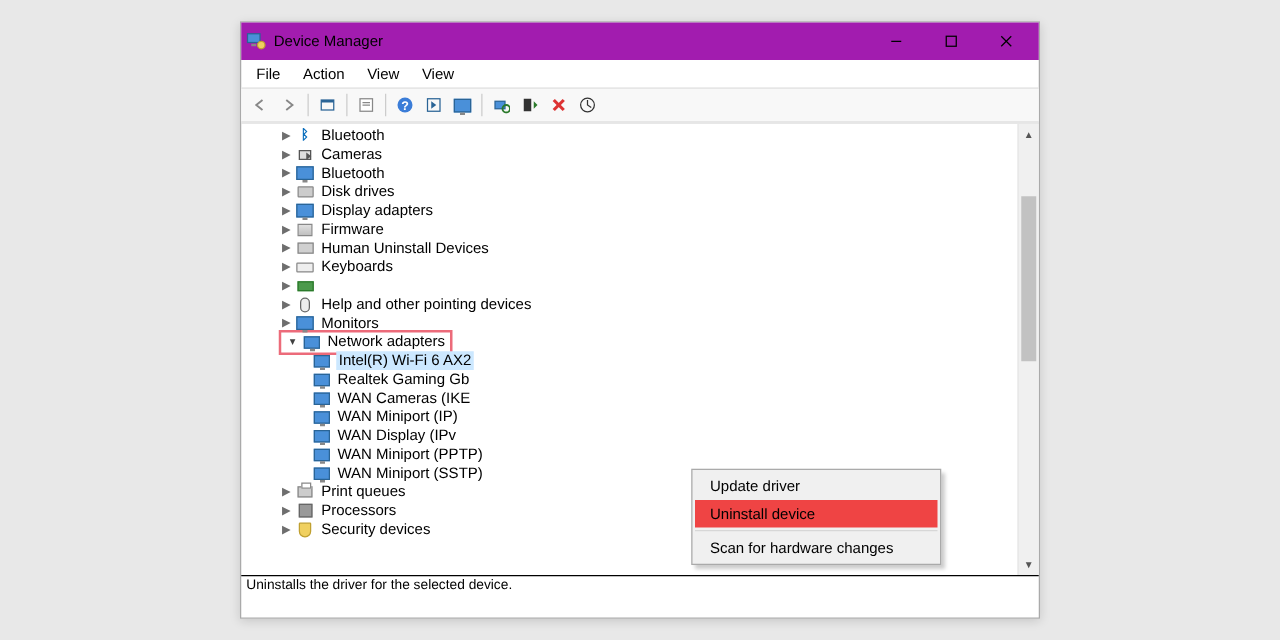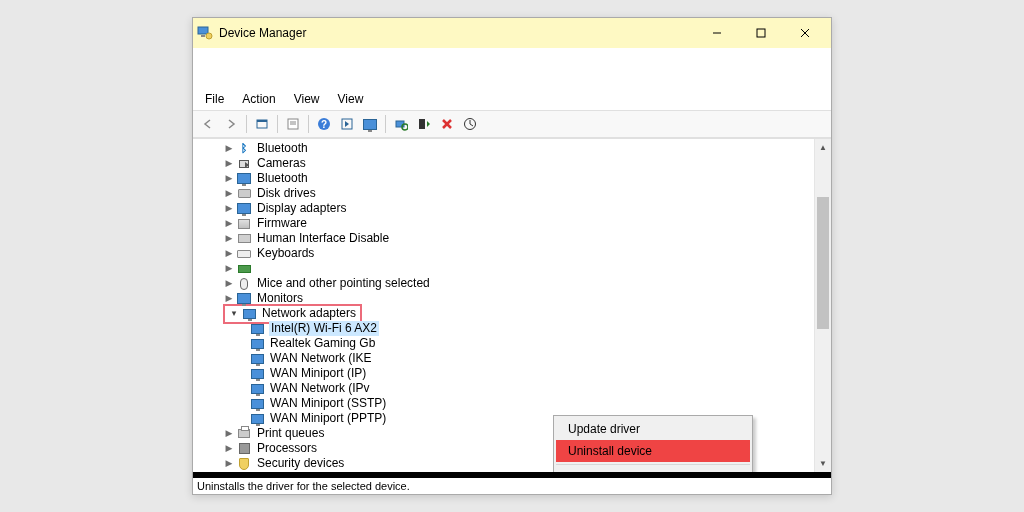--- a/index.html
+++ b/index.html
@@ -22,38 +22,37 @@
   border: 1px solid #aaa;
   box-shadow: 0 2px 8px rgba(0,0,0,0.15);
   display: flex;
   flex-direction: column;
 }
 .titlebar {
   height: 30px;
   display: flex;
   align-items: center;
   padding: 0 4px;
-  background: #fef9c3;
+  background: #a21caf;
 }
 .titlebar .app-icon {
   width: 16px; height: 16px; margin-right: 6px;
   display: inline-flex; align-items: center; justify-content: center;
 }
 .titlebar .title { font-size: 12px; }
 .titlebar .controls { margin-left: auto; display: flex; }
 .titlebar .controls .ctl {
   width: 44px; height: 28px; display: flex; align-items: center; justify-content: center;
   font-family: "Segoe MDL2 Assets", Arial; font-size: 10px;
 }
 .menubar {
   display: flex;
   gap: 2px;
   padding: 2px 4px;
   font-size: 12px;
-  margin-top: 40px;
 }
 .menubar .mi { padding: 2px 8px; }
 .toolbar {
   border-top: 1px solid #e0e0e0;
   border-bottom: 1px solid #e0e0e0;
   background: #f8f8f8;
   padding: 2px 4px;
   display: flex;
   align-items: center;
   gap: 1px;
@@ -128,26 +127,25 @@
 .context-menu .cmi {
   padding: 4px 12px;
 }
 .context-menu .cmi.hovered {
   background: #ef4444;
 }
 .context-menu .csep {
   height: 1px; background: #d7d7d7; margin: 2px 0;
 }
 .statusbar {
-  height: 22px;
-  border-top: 6px solid #000000;
+  height: 34px;
+  border-top: 1px solid #000000;
   font-size: 11px;
   padding: 1px 4px;
   display: flex;
-  align-items: center;
 }
 
 
 .ico-monitor { width:14px;height:11px;border:1px solid #2a6496;background:#4a90d9;position:relative; }
 .ico-monitor::after { content:"";position:absolute;left:4px;bottom:-3px;width:4px;height:2px;background:#888; }
 .ico-net { width:13px;height:10px;border:1px solid #2a6496;background:#4a90d9;position:relative; }
 .ico-net::after { content:"";position:absolute;left:4px;bottom:-3px;width:4px;height:2px;background:#888; }
 .ico-bt { color:#0a6ebd; font-weight:bold; font-size:11px; }
 .ico-cam { width:10px;height:8px;border:1px solid #555;background:#ddd;position:relative; }
 .ico-cam::before { content:"";position:absolute;right:-4px;top:1px;border:3px solid transparent;border-left:4px solid #555; }
@@ -313,41 +311,41 @@
           <span class="ic">
             <span class="ico-fw"></span>
           </span>
           <span class="lbl">Firmware</span>
         </div>
       <div class="row indent1">
           <span class="chevron">▶</span>
           <span class="ic">
             <span class="ico-hid"></span>
           </span>
-          <span class="lbl">Human Interface Disable</span>
+          <span class="lbl">Human Uninstall Devices</span>
         </div>
       <div class="row indent1">
           <span class="chevron">▶</span>
           <span class="ic">
             <span class="ico-kbd"></span>
           </span>
           <span class="lbl">Keyboards</span>
         </div>
       <div class="row indent1">
           <span class="chevron">▶</span>
           <span class="ic">
             <span class="ico-mem"></span>
           </span>
         </div>
       <div class="row indent1">
           <span class="chevron">▶</span>
           <span class="ic">
             <span class="ico-mouse"></span>
           </span>
-          <span class="lbl">Mice and other pointing selected</span>
+          <span class="lbl">Help and other pointing devices</span>
         </div>
       <div class="row indent1">
           <span class="chevron">▶</span>
           <span class="ic">
             <span class="ico-monitor"></span>
           </span>
           <span class="lbl">Monitors</span>
         </div>
 
       <div class="row indent1">
@@ -369,45 +367,45 @@
       <div class="row indent2">
           <span class="ic">
             <span class="ico-net"></span>
           </span>
           <span class="lbl">Realtek Gaming Gb</span>
         </div>
       <div class="row indent2">
           <span class="ic">
             <span class="ico-net"></span>
           </span>
-          <span class="lbl">WAN Network (IKE</span>
+          <span class="lbl">WAN Cameras (IKE</span>
         </div>
       <div class="row indent2">
           <span class="ic">
             <span class="ico-net"></span>
           </span>
           <span class="lbl">WAN Miniport (IP)</span>
         </div>
       <div class="row indent2">
           <span class="ic">
             <span class="ico-net"></span>
           </span>
-          <span class="lbl">WAN Network (IPv</span>
+          <span class="lbl">WAN Display (IPv</span>
+        </div>
+      <div class="row indent2">
+          <span class="ic">
+            <span class="ico-net"></span>
+          </span>
+          <span class="lbl">WAN Miniport (PPTP)</span>
         </div>
       <div class="row indent2">
           <span class="ic">
             <span class="ico-net"></span>
           </span>
           <span class="lbl">WAN Miniport (SSTP)</span>
-        </div>
-      <div class="row indent2">
-          <span class="ic">
-            <span class="ico-net"></span>
-          </span>
-          <span class="lbl">WAN Miniport (PPTP)</span>
         </div>
 
       <div class="row indent1">
           <span class="chevron">▶</span>
           <span class="ic">
             <span class="ico-print"></span>
           </span>
           <span class="lbl">Print queues</span>
         </div>
       <div class="row indent1">

